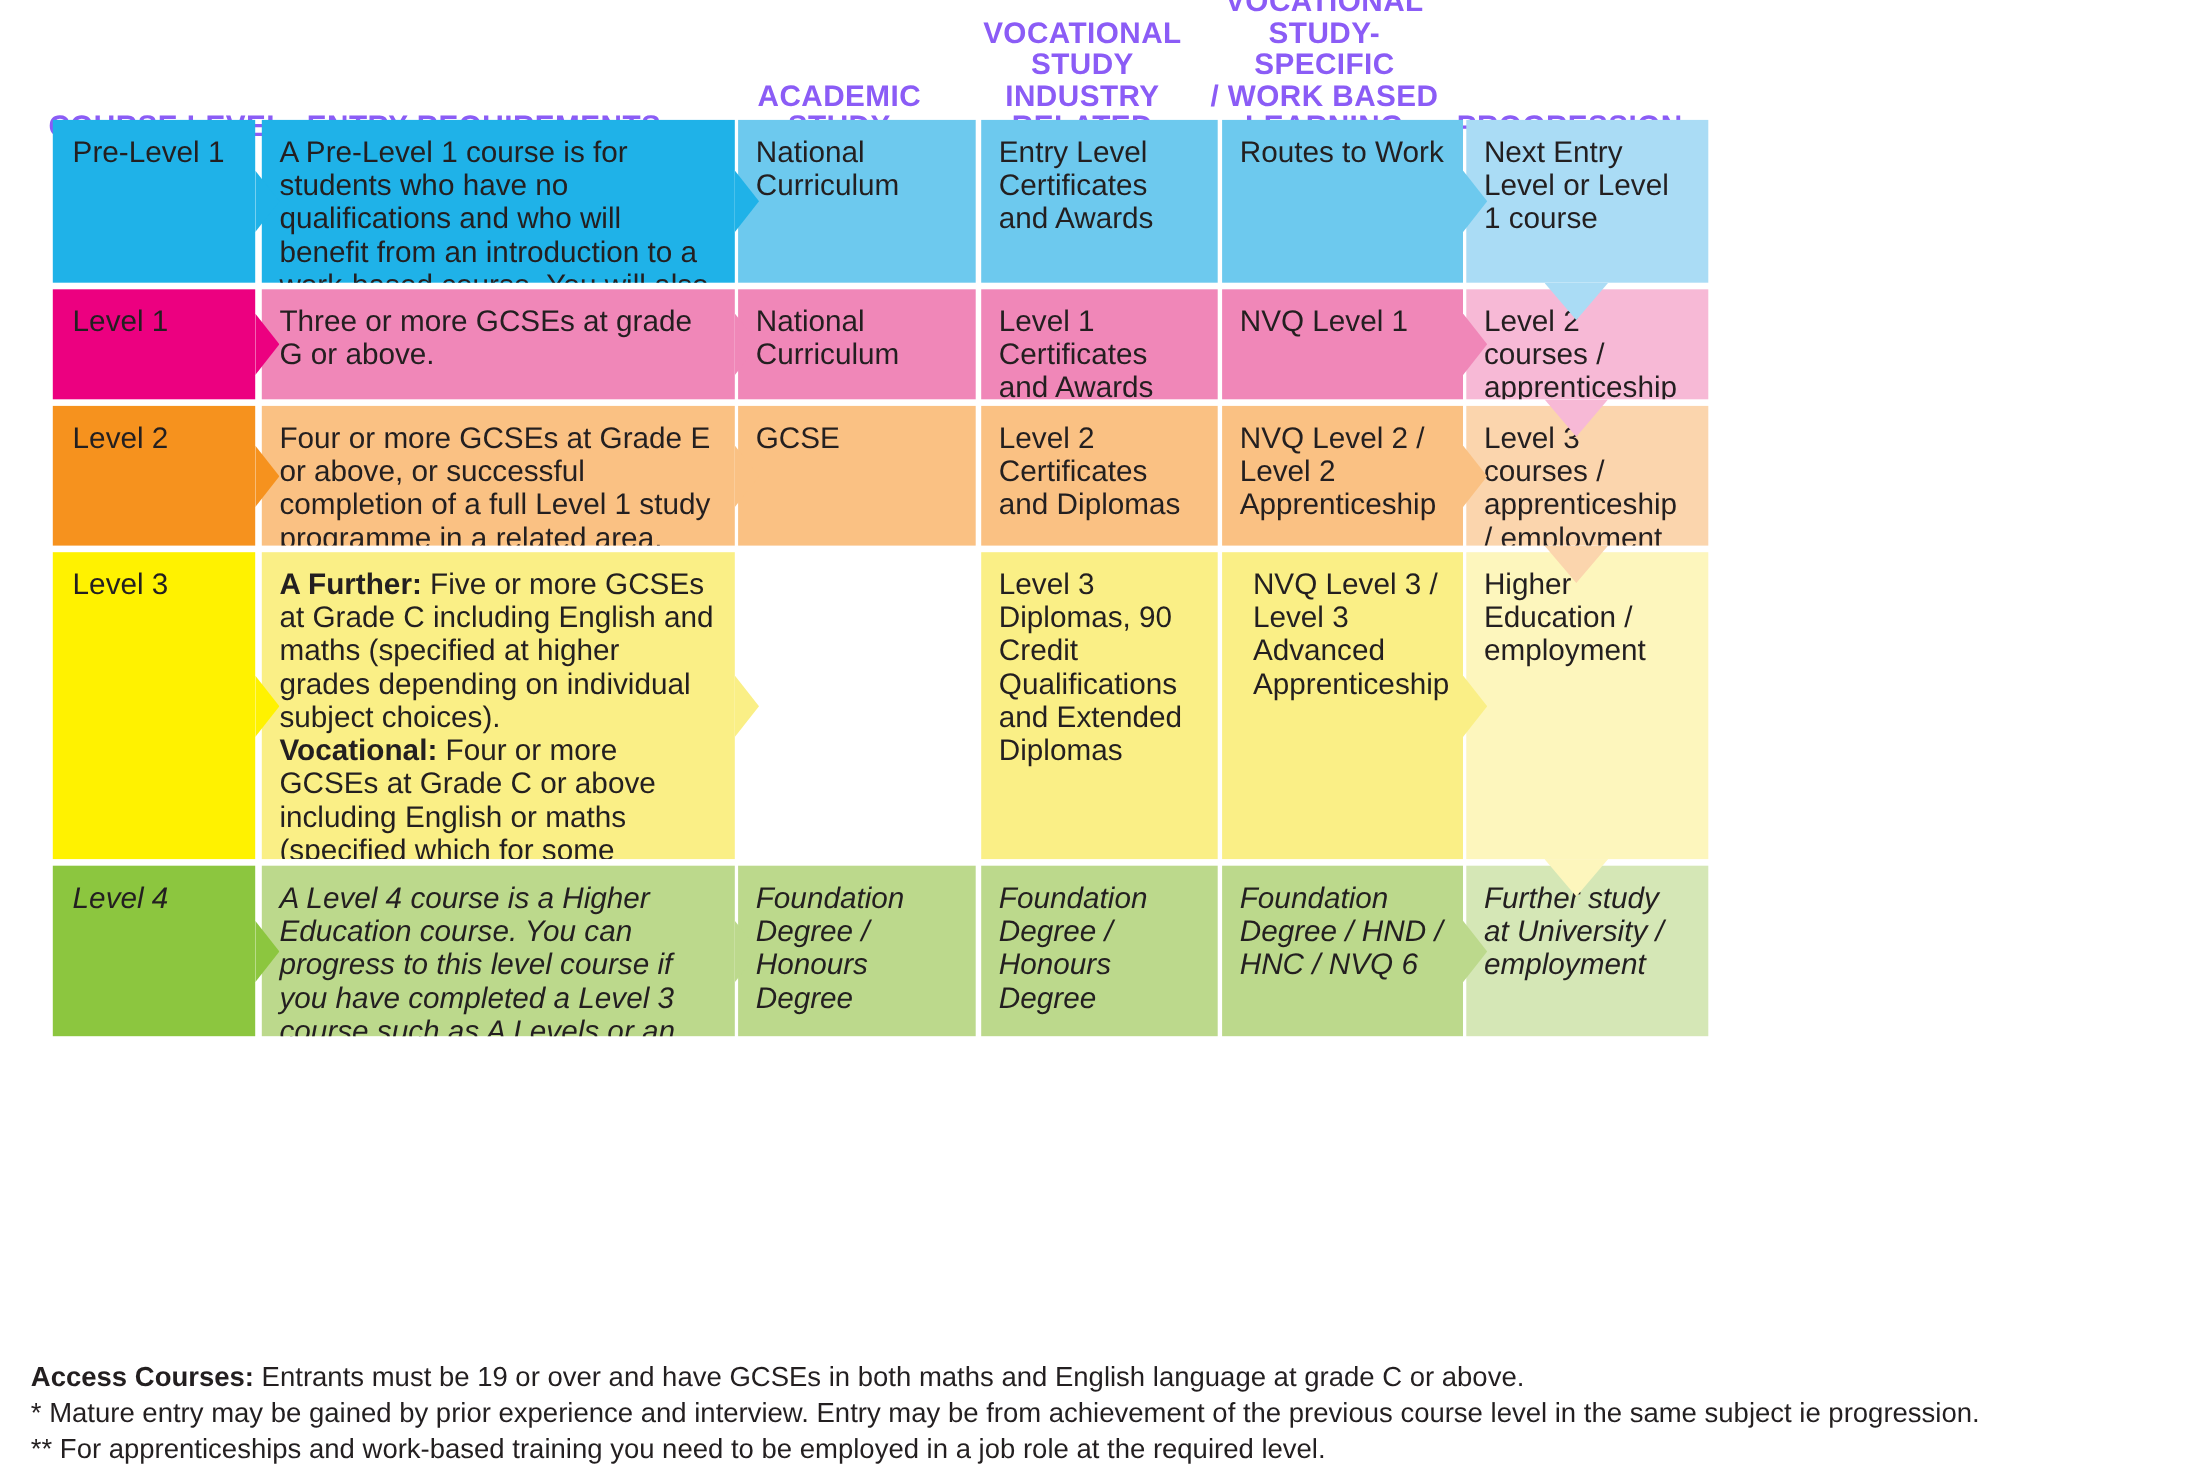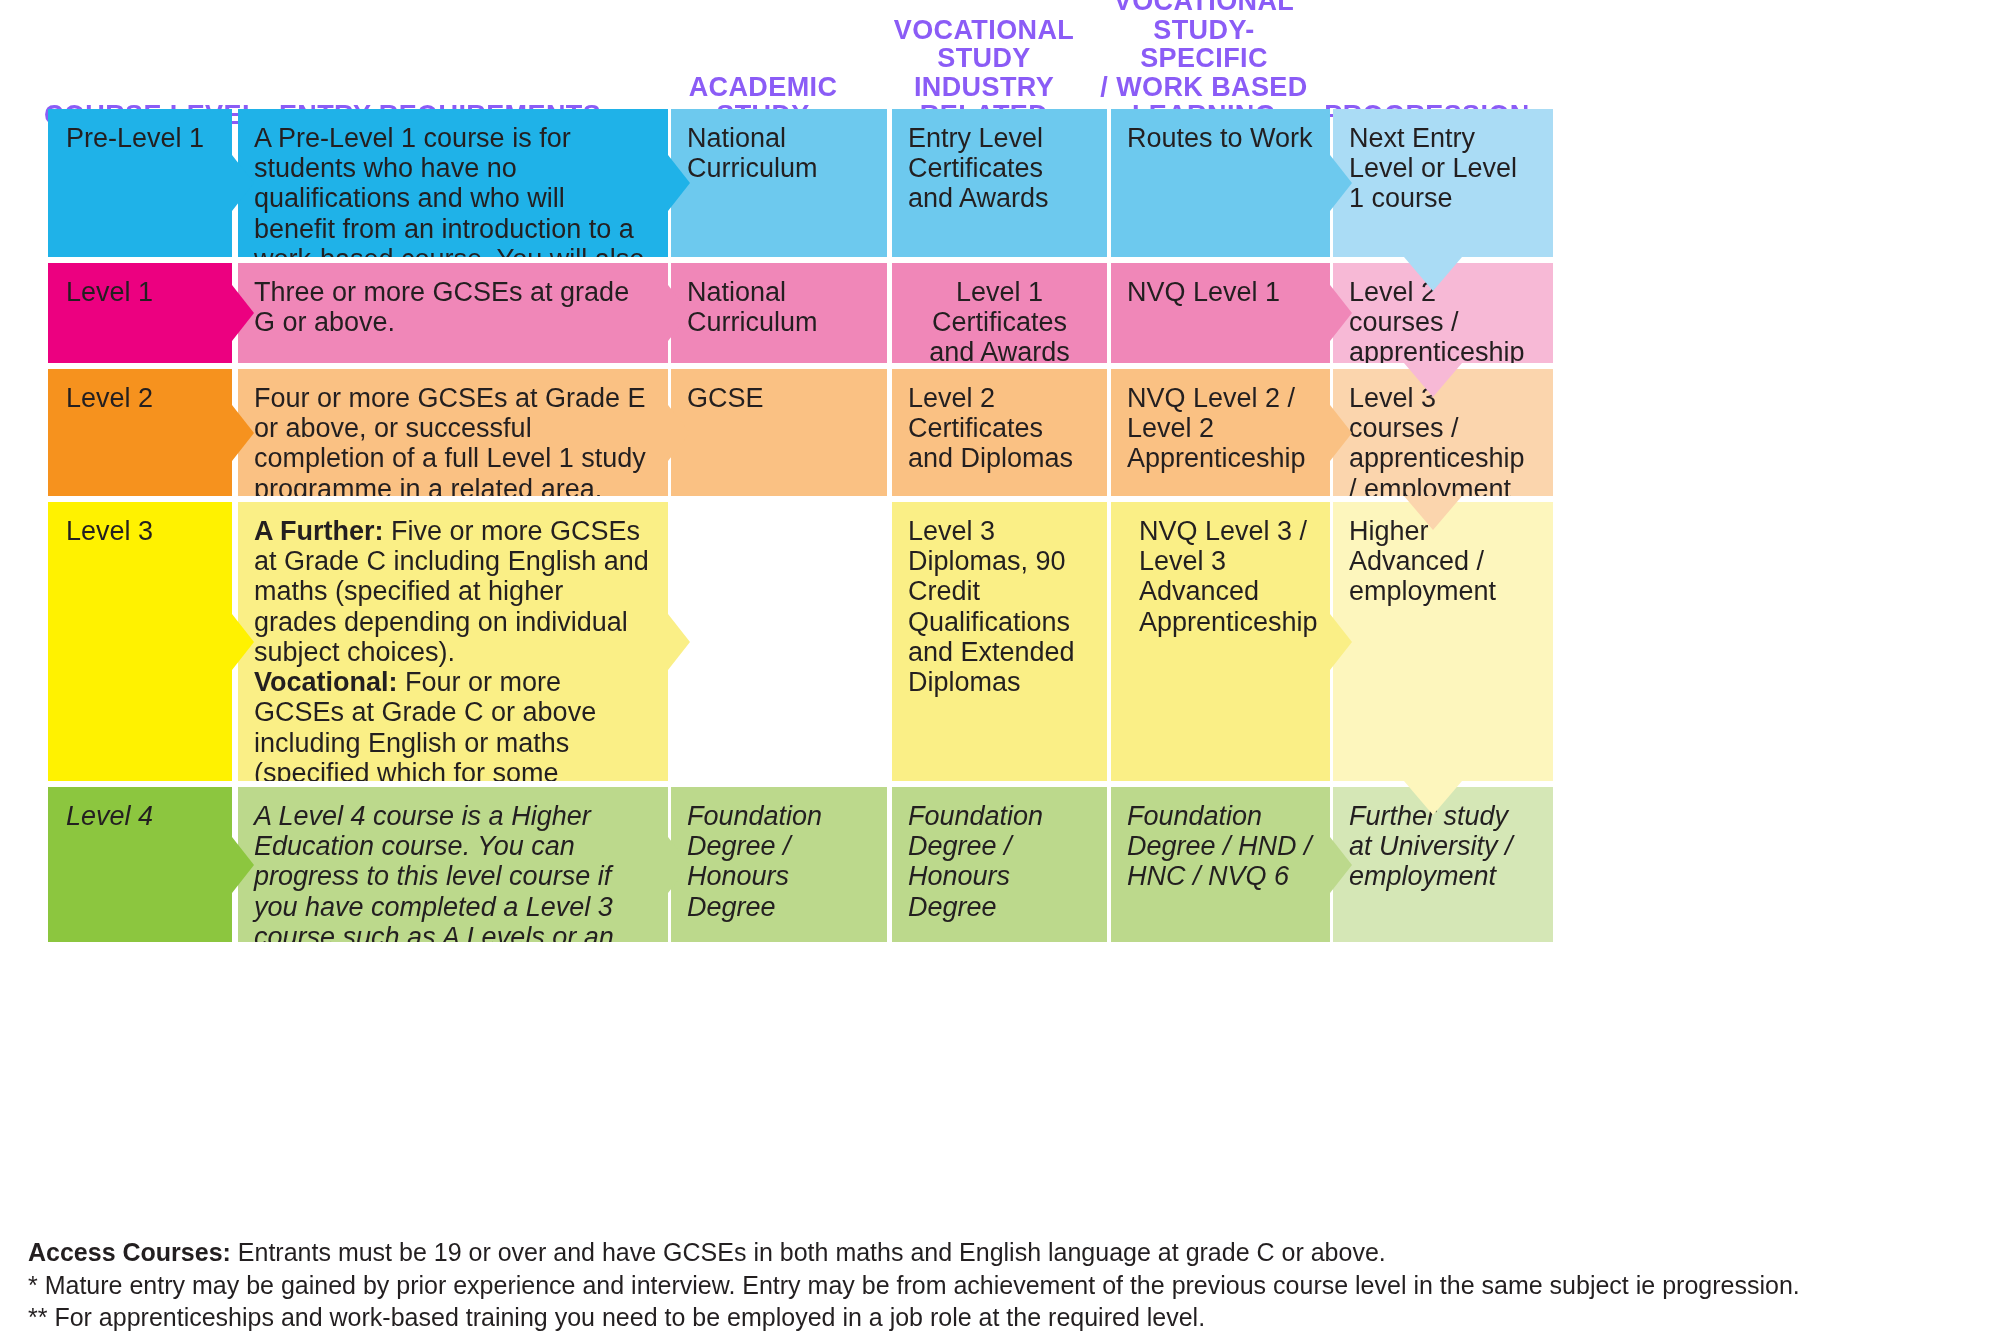--- a/index.html
+++ b/index.html
@@ -99,21 +99,21 @@
     <div class="cell" style="left:1317px;width:220px;height:148px;background:#aadcf5;">Next Entry Level or Level 1 course</div>
     <div class="downarrow" style="left:1388px;top:148px;background:#aadcf5;"></div>
   </div>
 
   <div class="row" style="top:263px;height:100px;width:2000px;">
     <div class="cell level" style="left:32px;width:184px;height:100px;background:#ec0080;">Level 1</div>
     <div class="chev" style="left:216px;top:22px;background:#ec0080;"></div>
     <div class="cell" style="left:222px;width:430px;height:100px;background:#f087b8;">Three or more GCSEs at grade G or above.</div>
     <div class="chev" style="left:652px;top:22px;background:#f087b8;"></div>
     <div class="cell" style="left:655px;width:216px;height:100px;background:#f087b8;">National Curriculum</div>
-    <div class="cell" style="left:876px;width:215px;height:100px;background:#f087b8;text-align:center;">Level 1 Certificates and Awards</div>
+    <div class="cell" style="left:876px;width:215px;height:100px;background:#f087b8;">Level 1 Certificates and Awards</div>
     <div class="cell" style="left:1095px;width:219px;height:100px;background:#f087b8;">NVQ Level 1</div>
     <div class="chev" style="left:1314px;top:22px;background:#f087b8;"></div>
     <div class="cell" style="left:1317px;width:220px;height:100px;background:#f7b9d6;">Level 2 courses / apprenticeship / employment</div>
     <div class="downarrow" style="left:1388px;top:100px;background:#f7b9d6;"></div>
   </div>
 
   <div class="row" style="top:369px;height:127px;width:2000px;">
     <div class="cell level" style="left:32px;width:184px;height:127px;background:#f6921e;">Level 2</div>
     <div class="chev" style="left:216px;top:36px;background:#f6921e;"></div>
     <div class="cell" style="left:222px;width:430px;height:127px;background:#fac183;">Four or more GCSEs at Grade E or above, or successful completion of a full Level 1 study programme in a related area.</div>
@@ -130,21 +130,21 @@
     <div class="cell level" style="left:32px;width:184px;height:279px;background:#fff200;">Level 3</div>
     <div class="chev" style="left:216px;top:112px;background:#fff200;"></div>
     <div class="cell" style="left:222px;width:430px;height:279px;background:#faef86;">
       <p><b>A Further:</b><span> Five or more GCSEs at Grade C including English and maths (specified at higher grades depending on individual subject choices).</span></p>
       <p><b>Vocational:</b><span> Four or more GCSEs at Grade C or above including English or maths (specified which for some courses), or successful completion of a full Level 2 study programme in a related area.</span></p>
     </div>
     <div class="chev" style="left:652px;top:112px;background:#faef86;"></div>
     <div class="cell" style="left:876px;width:215px;height:279px;background:#faef86;">Level 3 Diplomas, 90 Credit Qualifications and Extended Diplomas</div>
     <div class="cell" style="left:1095px;width:219px;height:279px;background:#faef86;padding-left:28px;">NVQ Level 3 / Level 3 Advanced Apprenticeship</div>
     <div class="chev" style="left:1314px;top:112px;background:#faef86;"></div>
-    <div class="cell" style="left:1317px;width:220px;height:279px;background:#fdf6bd;">Higher Advanced / employment</div>
+    <div class="cell" style="left:1317px;width:220px;height:279px;background:#fdf6bd;">Higher Education / employment</div>
     <div class="downarrow" style="left:1388px;top:279px;background:#fdf6bd;"></div>
   </div>
 
   <div class="row" style="top:787px;height:200px;width:2000px;font-style:italic;">
     <div class="cell level" style="left:32px;width:184px;height:155px;background:#8cc63f;">Level 4</div>
     <div class="chev" style="left:216px;top:50px;background:#8cc63f;"></div>
     <div class="cell" style="left:222px;width:430px;height:155px;background:#bcd98c;">A Level 4 course is a Higher Education course. You can progress to this level course if you have completed a Level 3 course such as A Levels or an Extended Diploma.</div>
     <div class="chev" style="left:652px;top:50px;background:#bcd98c;"></div>
     <div class="cell" style="left:655px;width:216px;height:155px;background:#bcd98c;">Foundation Degree / Honours Degree</div>
     <div class="cell" style="left:876px;width:215px;height:155px;background:#bcd98c;">Foundation Degree / Honours Degree</div>

